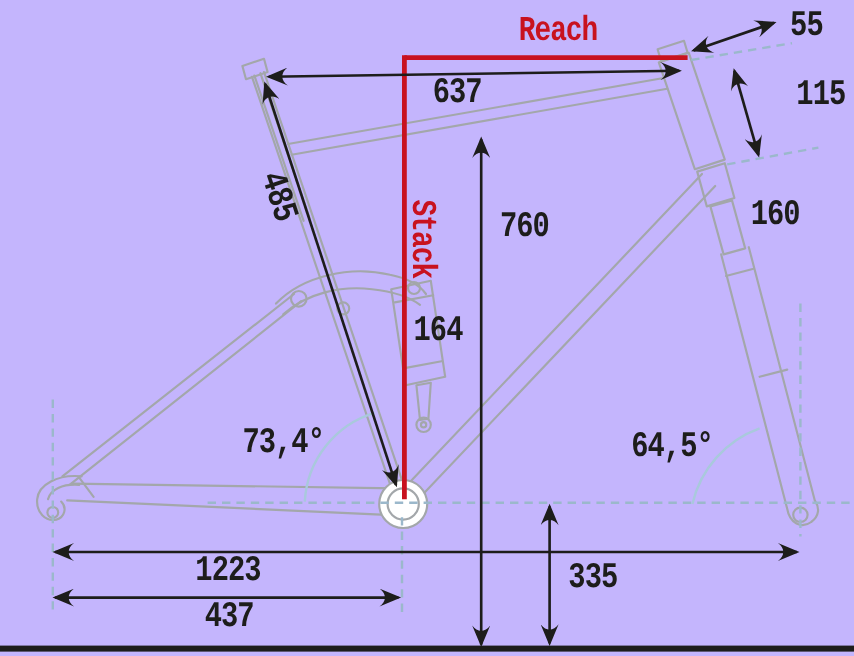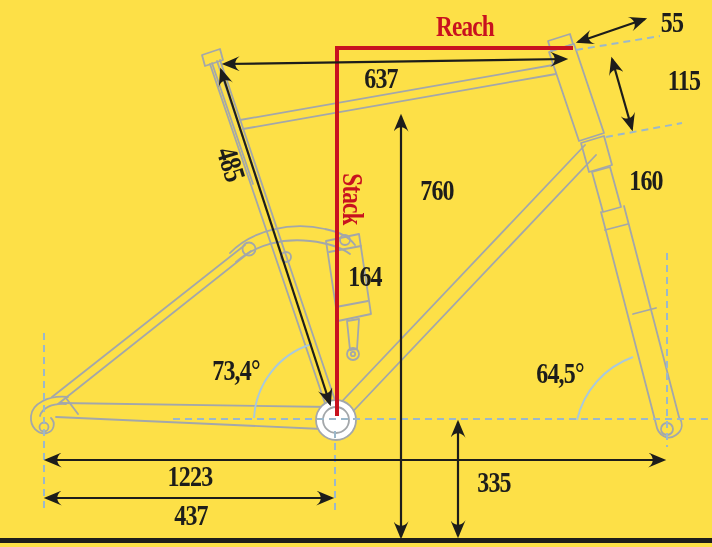--- a/index.html
+++ b/index.html
@@ -6,23 +6,23 @@
     --ink:#1d1d1b;
     --red:#c8121f;
     --frame:#a3a7aa;
     --guide:#9bb8cb;
     --arc:#a9c9dc;
   }
   html,body{margin:0;padding:0;background:#ffffff;}
   .canvas{
     position:relative;
     width:712px;height:547px;
-    background:#fde047;
+    background:#c4b5fd;
     overflow:hidden;
-    font-family:Liberation Serif, serif;
+    font-family:Liberation Mono, monospace;
   }
   .canvas svg{position:absolute;left:0;top:0;}
   .lbl{
     position:absolute;
     transform:translate(-50%,-50%) scaleX(0.8);
     font-weight:bold;
     font-size:30px;
     letter-spacing:-1px;
     color:var(--ink);
     white-space:nowrap;

